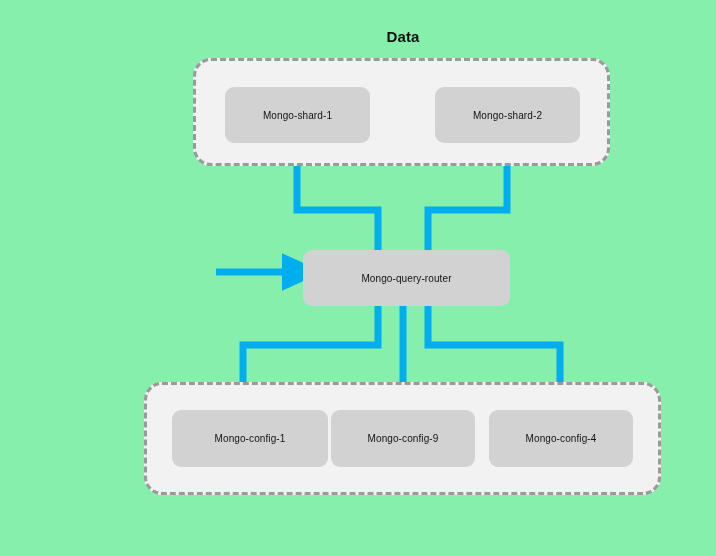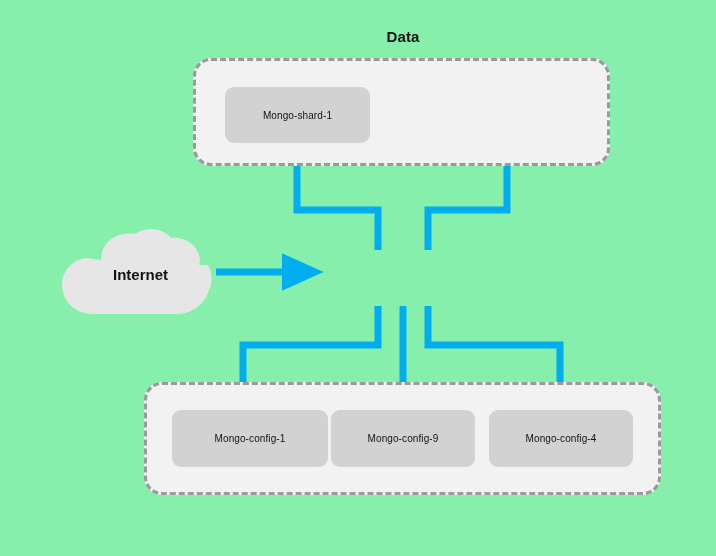--- a/index.html
+++ b/index.html
@@ -97,33 +97,24 @@
 
     <line x1="216" y1="272" x2="297" y2="272" stroke="#00ADEF" stroke-width="7" stroke-linecap="butt" marker-end="url(#arrowhead)"></line>
   </svg>
 
   <div class="group-label" style="left:343px; top:28px; width:120px;">Data</div>
 
   <div class="group-box" style="left:193px; top:58px; width:417px; height:108px;"></div>
 
   <div class="node-box" style="left:225px; top:87px; width:145px; height:56px;">Mongo-shard-1</div>
 
+  <div class="node-box" style="left:435px; top:87px; width:145px; height:56px;">Mongo-shard-2</div>
 
-  <div class="cloud-wrap" style="left:60px; top:228px; width:155px; height:92px;">
-    <svg width="155" height="92" viewBox="0 0 155 92">
-      <path d="M41,32 C41,14 57,3 75,6 C86,-2 103,0 111,10
-               C126,8 140,19 140,33 C140,34 140,35 139,37
-               L148,37 C152,44 153,54 149,62
-               C145,76 132,86 117,86
-               L33,86 C15,86 2,73 2,57
-               C2,43 12,32 26,30 Z" fill="#E6E6E6"></path>
-    </svg>
-    <div class="cloud-label">Internet</div>
-  </div>
 
+  <div class="node-box" style="left:303px; top:250px; width:207px; height:56px;">Mongo-query-router</div>
 
   <div class="group-box" style="left:144px; top:382px; width:517px; height:113px;"></div>
 
   <div class="node-box" style="left:172px; top:410px; width:156px; height:57px;">Mongo-config-1</div>
 
   <div class="node-box" style="left:331px; top:410px; width:144px; height:57px;">Mongo-config-9</div>
 
   <div class="node-box" style="left:489px; top:410px; width:144px; height:57px;">Mongo-config-4</div>
 
 

